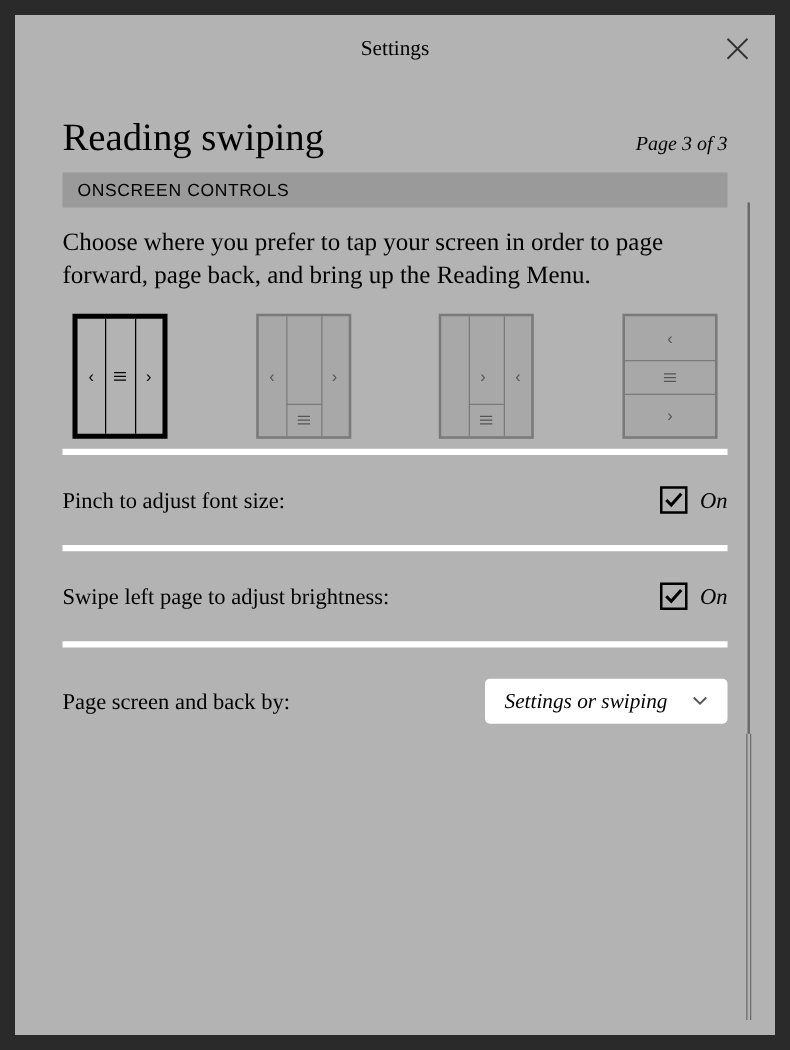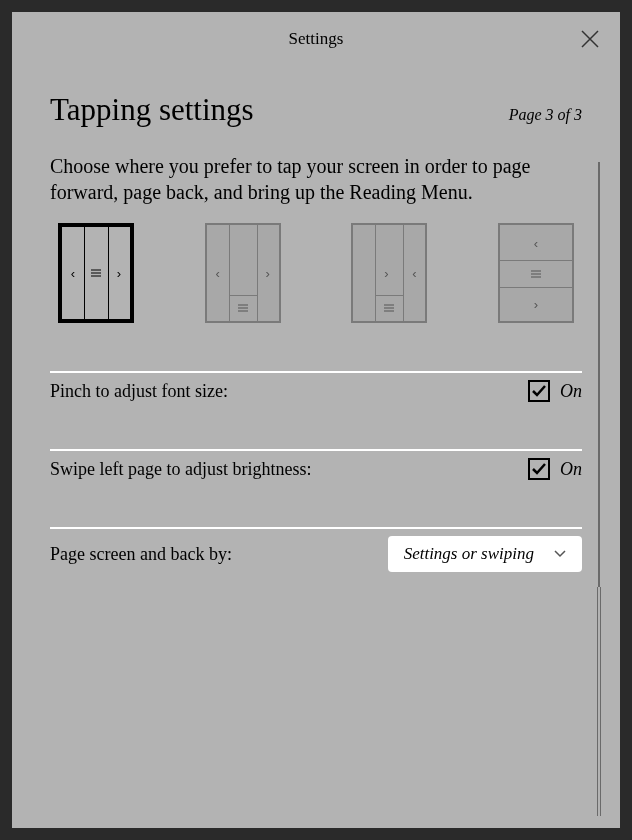--- a/index.html
+++ b/index.html
@@ -87,24 +87,23 @@
     .selected .vdiv { background: #000; }
     .hdiv { position: absolute; left: 0; right: 0; height: 1px; background: #7a7a7a; }
     .chev { position: absolute; font-family: sans-serif; font-size: 13px; color: #555; transform: translate(-50%, -50%); }
     .selected .chev { color: #000; }
     .menu-lines { position: absolute; transform: translate(-50%, -50%); }
     .menu-lines svg { display: block; }
     .setting-row {
       display: flex;
       justify-content: space-between;
       align-items: center;
-      padding: 7px 0;
-      border-top: 2px solid #ffffff;
+      padding: 25px 0;
+      border-top: 5px solid #ffffff;
       font-size: 18px;
-      margin-top: 40px;
     }
     .setting-row:first-of-type { margin-top: 10px; }
     .toggle-control {
       display: flex;
       align-items: center;
       gap: 10px;
       cursor: pointer;
     }
     .checkbox {
       width: 22px;
@@ -158,23 +157,24 @@
   <div class="header">
     <span class="header-title">Settings</span>
     <span class="close-btn">
       <svg viewBox="0 0 20 20">
           <path d="M2 2 L18 18 M18 2 L2 18" stroke="#333" stroke-width="1.5" fill="none"></path>
         </svg>
     </span>
   </div>
   <div class="content">
     <div class="title-row">
-      <h1 class="page-title">Tapping settings</h1>
+      <h1 class="page-title">Reading swiping</h1>
       <span class="page-indicator">Page 3 of 3</span>
     </div>
+    <div class="section-header">ONSCREEN CONTROLS</div>
     <p class="section-desc">Choose where you prefer to tap your screen in order to page forward, page back, and bring up the Reading Menu.</p>
     <div class="layout-options">
 
       <div class="layout-option selected">
         <div class="layout-inner">
           <div class="vdiv" style="left:22px;"></div>
           <div class="vdiv" style="left:46px;"></div>
           <span class="chev" style="left:11px;top:50%;">‹</span>
           <span class="menu-lines" style="left:34px;top:50%;">
               <svg width="10" height="8">

